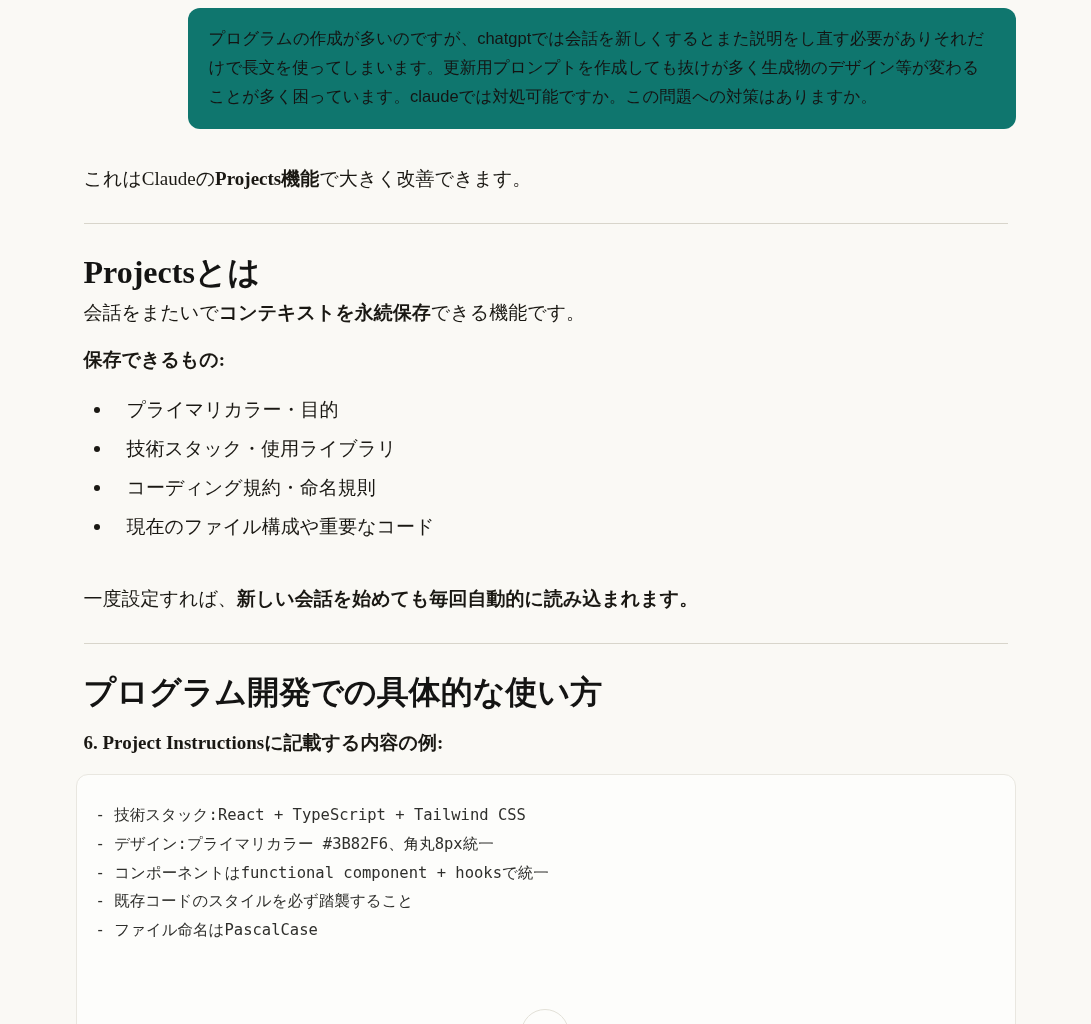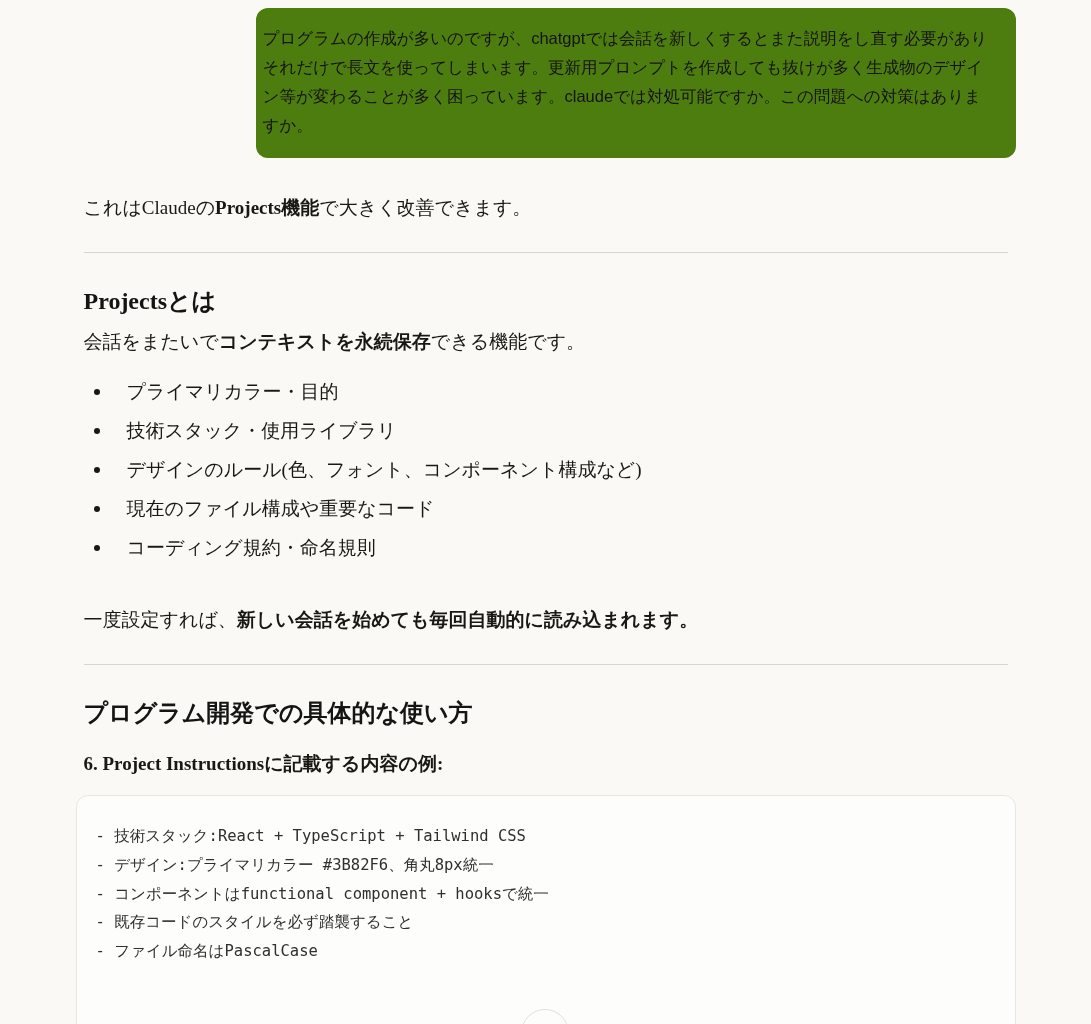--- a/index.html
+++ b/index.html
@@ -11,26 +11,26 @@
     font-family: "Liberation Serif", serif;
     color: #1A1813;
   }
   .chat-column {
     width: 940px;
     margin: 0 auto;
     position: relative;
   }
   
   .user-bubble {
-    width: 760px;
+    width: 828px;
     margin-left: auto;
     margin-top: 8px;
-    background: #4d7c0f;
+    background: #0f766e;
     border-radius: 12px;
-    padding: 16px 21px 18px 7px;
+    padding: 16px 21px 18px 21px;
     font-family: "Liberation Sans", sans-serif;
     font-size: 16.5px;
     line-height: 29px;
     color: #141413;
     word-break: break-all;
     overflow-wrap: anywhere;
   }
   
   .prose {
     padding: 0 8px;
@@ -38,21 +38,21 @@
     line-height: 28px;
   }
   .prose .intro { margin-top: 36px; }
   .prose hr {
     border: none;
     border-top: 1.5px solid #D8D5CB;
     margin-top: 30px;
   }
   .prose h2 {
     margin-top: 33px;
-    font-size: 24px;
+    font-size: 32px;
     line-height: 31px;
     font-weight: bold;
     color: #141413;
   }
   .prose .desc { margin-top: 11px; }
   .prose .list-title {
     margin-top: 19px;
     font-weight: bold;
   }
   .prose ul {
@@ -122,27 +122,27 @@
   <div class="prose">
 
     <p class="intro"><span>これはClaudeの</span><strong>Projects機能</strong><span>で大きく改善できます。</span></p>
 
     <hr>
 
     <h2>Projectsとは</h2>
 
     <p class="desc"><span>会話をまたいで</span><strong>コンテキストを永続保存</strong><span>できる機能です。</span></p>
 
+    <p class="list-title">保存できるもの:</p>
 
     <ul>
       <li>プライマリカラー・目的</li>
       <li>技術スタック・使用ライブラリ</li>
-      <li>デザインのルール(色、フォント、コンポーネント構成など)</li>
+      <li>コーディング規約・命名規則</li>
       <li>現在のファイル構成や重要なコード</li>
-      <li>コーディング規約・命名規則</li>
     </ul>
 
     <p class="outro"><span>一度設定すれば、</span><strong>新しい会話を始めても毎回自動的に読み込まれます。</strong><span></span></p>
 
     <hr>
 
     <h2>プログラム開発での具体的な使い方</h2>
 
     <p class="sub-title">6. Project Instructionsに記載する内容の例:</p>
 

